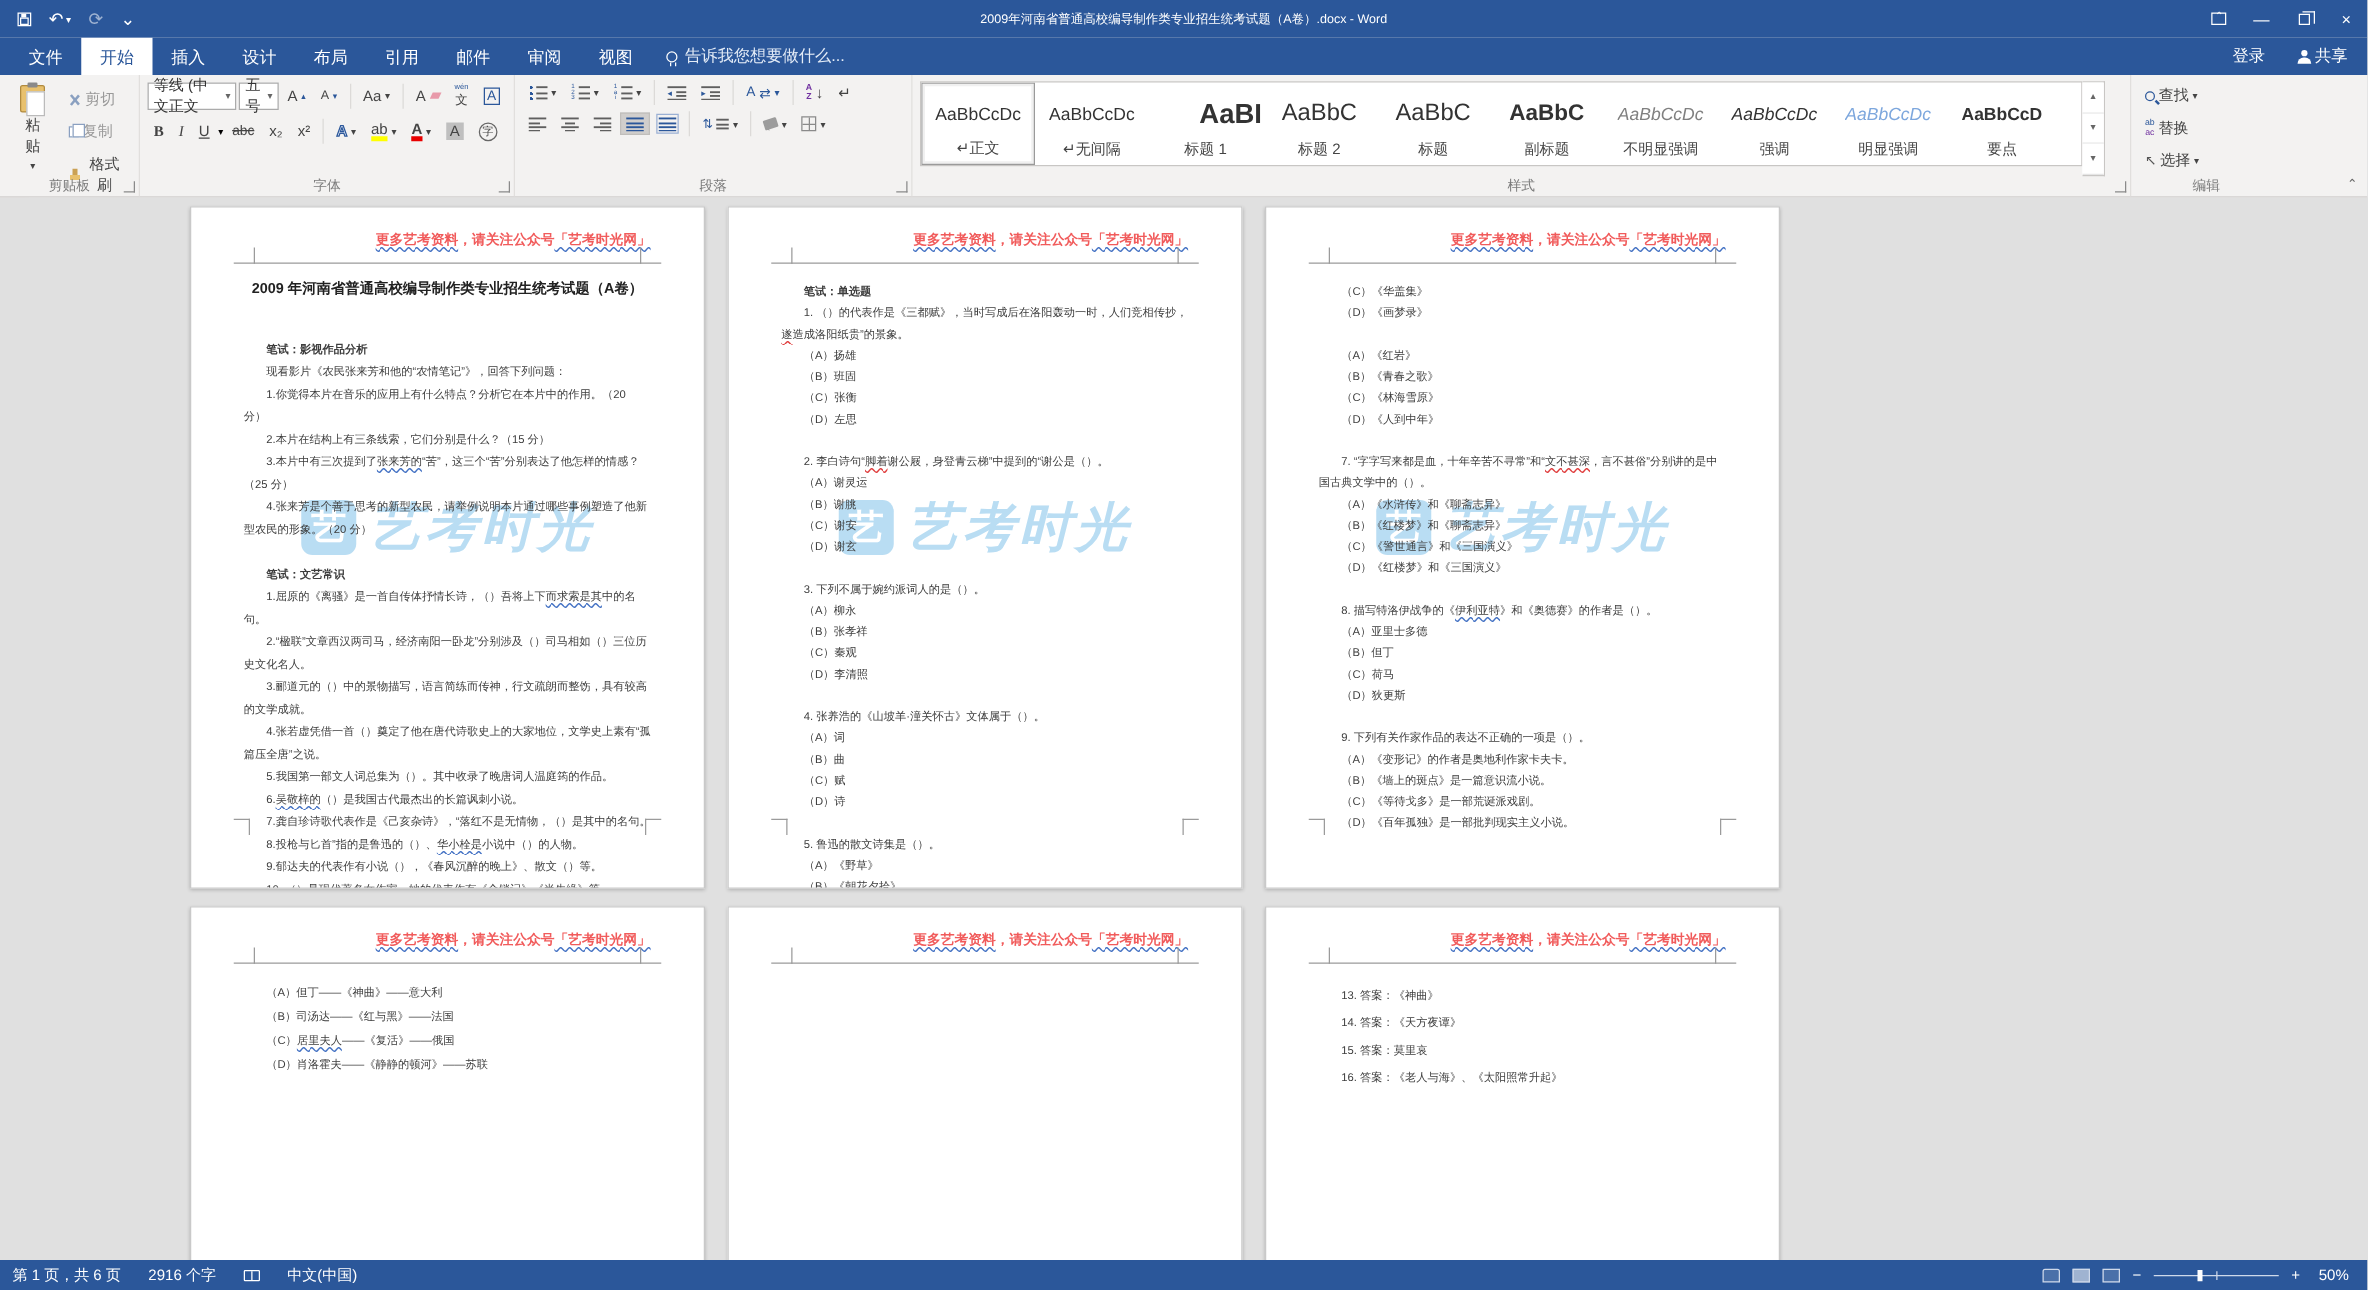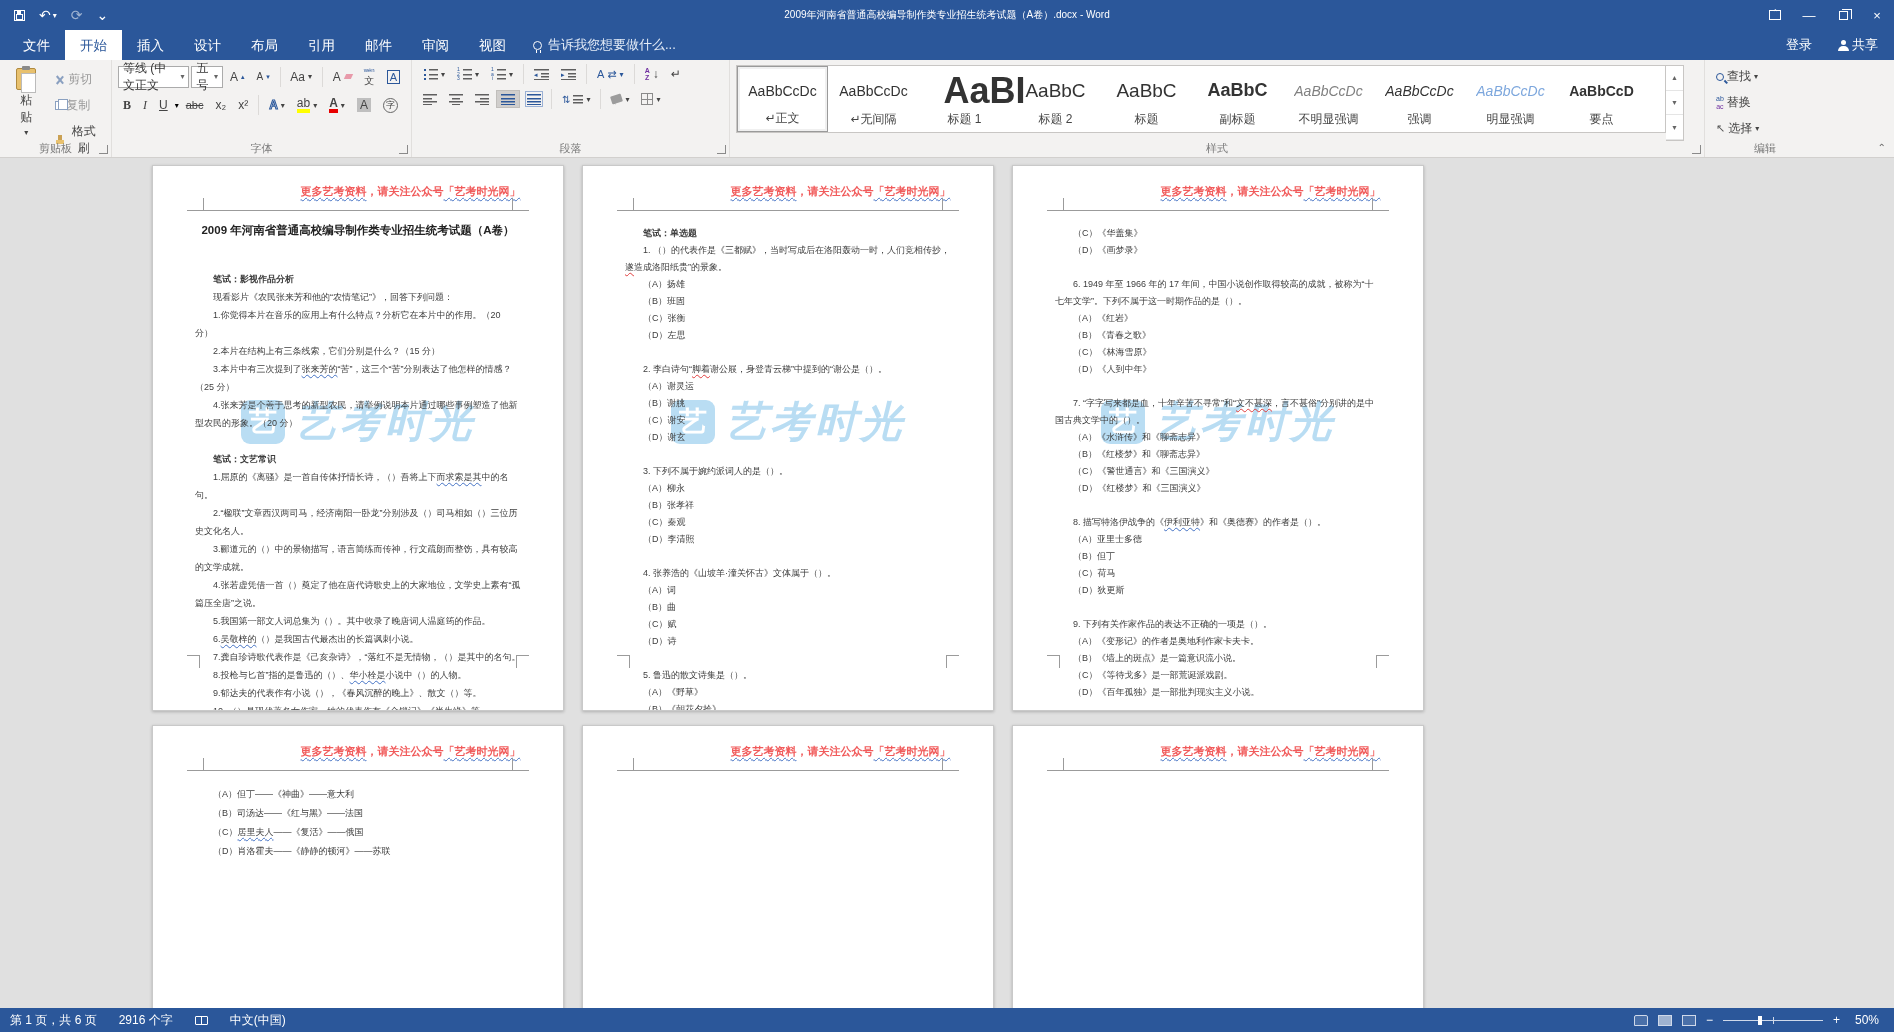--- a/index.html
+++ b/index.html
@@ -111,21 +111,21 @@
   .bucket::before { content:""; position:absolute; left:-3px; top:3px; border:3px solid transparent; border-right-color:#9c9c9c; }
   .grid-ico { width:12px; height:12px; border:1px solid #8a8a8a; background:linear-gradient(#8a8a8a,#8a8a8a) 50% 0/1px 100% no-repeat,linear-gradient(#8a8a8a,#8a8a8a) 0 50%/100% 1px no-repeat; display:inline-block; }
 
   
   .g-styles { width:975px; display:flex; padding-top:5px; }
   .styles-gallery { background:#fff; border:1px solid #c8c6c4; display:flex; overflow:hidden; height:68px; width:930px; }
   .style-item { width:91px; flex:0 0 91px; display:flex; flex-direction:column; align-items:center; justify-content:flex-end; padding:4px 2px; cursor:default; }
   .style-item.selected { border:1px solid #9a9a9a; box-shadow:inset 0 0 0 2px #f0f0f0; }
   .style-sample { font-size:14px; color:#333; flex:1; display:flex; align-items:center; white-space:nowrap; overflow:hidden; }
   .style-name { font-size:12px; color:#444; white-space:nowrap; }
-  .s-h1 { font-size:36px; font-weight:bold;margin-left:40px; }
+  .s-h1 { font-size:22px; font-weight:bold;margin-left:40px; }
   .s-h2 { font-size:19px; }
   .s-title { font-size:19px; }
   .s-subtitle { font-size:18px; font-weight:bold; }
   .s-subtle { font-style:italic; color:#808080; }
   .s-emph { font-style:italic; }
   .s-strong-emph { font-style:italic; color:#7da7dd; }
   .s-keypoint { font-weight:bold; }
   .styles-scroll { width:18px; display:flex; flex-direction:column; border:1px solid #c8c6c4; border-left:none; background:#fff; }
   .styles-scroll button { flex:1; border:none; background:#fff; font-size:7px; color:#666; border-bottom:1px solid #e5e5e5; }
 
@@ -561,21 +561,20 @@
         <div class="ph"><span class="wavy-blue">更多艺考资料</span><span>，请关注公众号</span><span class="wavy-blue">「艺考时光网」</span></div>
         <div class="header-rule"></div>
         <div class="wm">
           <div class="wm-logo">艺</div>
           <div class="wm-text">艺考时光</div>
         </div>
         <div class="page-body">
           <div class="line">（C）《华盖集》</div>
           <div class="line">（D）《画梦录》</div>
           <div class="line">&nbsp;</div>
-          <div class="line">6. 1949 年至 1966 年的 17 年间，中国小说创作取得较高的成就，被称为“十七年文学”。下列不属于这一时期作品的是（）。</div>
           <div class="line">（A）《红岩》</div>
           <div class="line">（B）《青春之歌》</div>
           <div class="line">（C）《林海雪原》</div>
           <div class="line">（D）《人到中年》</div>
           <div class="line">&nbsp;</div>
           <div class="line"><span>7. “字字写来都是血，十年辛苦不寻常”和“</span><span class="wavy-red">文不甚深</span><span>，言不甚俗”分别讲的是中国古典文学中的（）。</span></div>
           <div class="line">（A）《水浒传》和《聊斋志异》</div>
           <div class="line">（B）《红楼梦》和《聊斋志异》</div>
           <div class="line">（C）《警世通言》和《三国演义》</div>
           <div class="line">（D）《红楼梦》和《三国演义》</div>
@@ -606,20 +605,26 @@
           <div class="line">（D）肖洛霍夫——《静静的顿河》——苏联</div>
         </div>
       </div>
       <div class="page page-5 row2" style="left: 582px; top: 567px;">
         <div class="ph"><span class="wavy-blue">更多艺考资料</span><span>，请关注公众号</span><span class="wavy-blue">「艺考时光网」</span></div>
         <div class="header-rule"></div>
       </div>
       <div class="page page-6 row2" style="left: 1012px; top: 567px;">
         <div class="ph"><span class="wavy-blue">更多艺考资料</span><span>，请关注公众号</span><span class="wavy-blue">「艺考时光网」</span></div>
         <div class="header-rule"></div>
+        <div class="page-body">
+          <div class="line">13. 答案：《神曲》</div>
+          <div class="line">14. 答案：《天方夜谭》</div>
+          <div class="line">15. 答案：莫里哀</div>
+          <div class="line">16. 答案：《老人与海》、《太阳照常升起》</div>
+        </div>
       </div>
     </div>
 
   <div class="statusbar">
     <span class="sb-item">第 1 页，共 6 页</span>
     <span class="sb-item">2916 个字</span>
     <span class="sb-item">
         <span class="book-ico"></span>
       </span>
     <span class="sb-item">中文(中国)</span>

